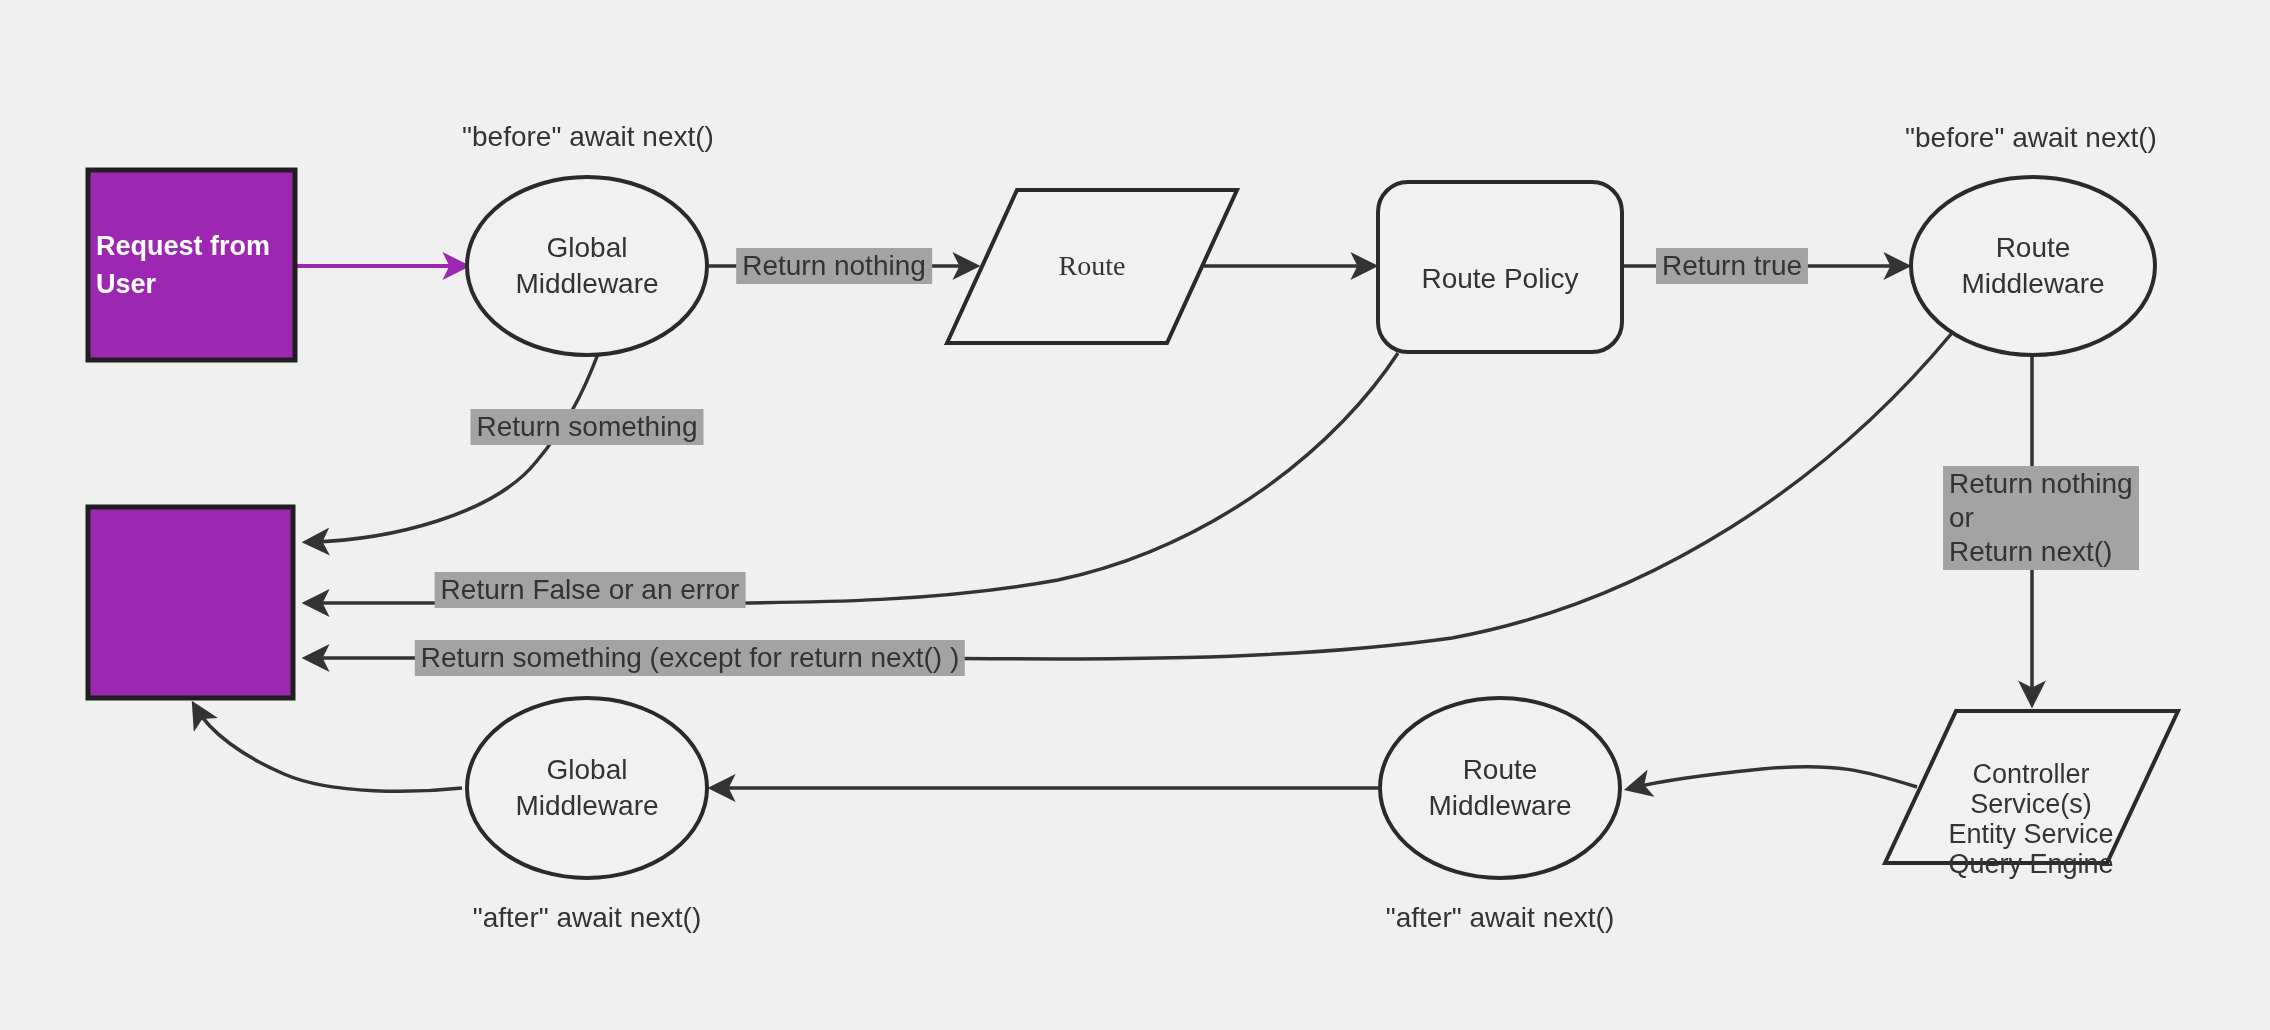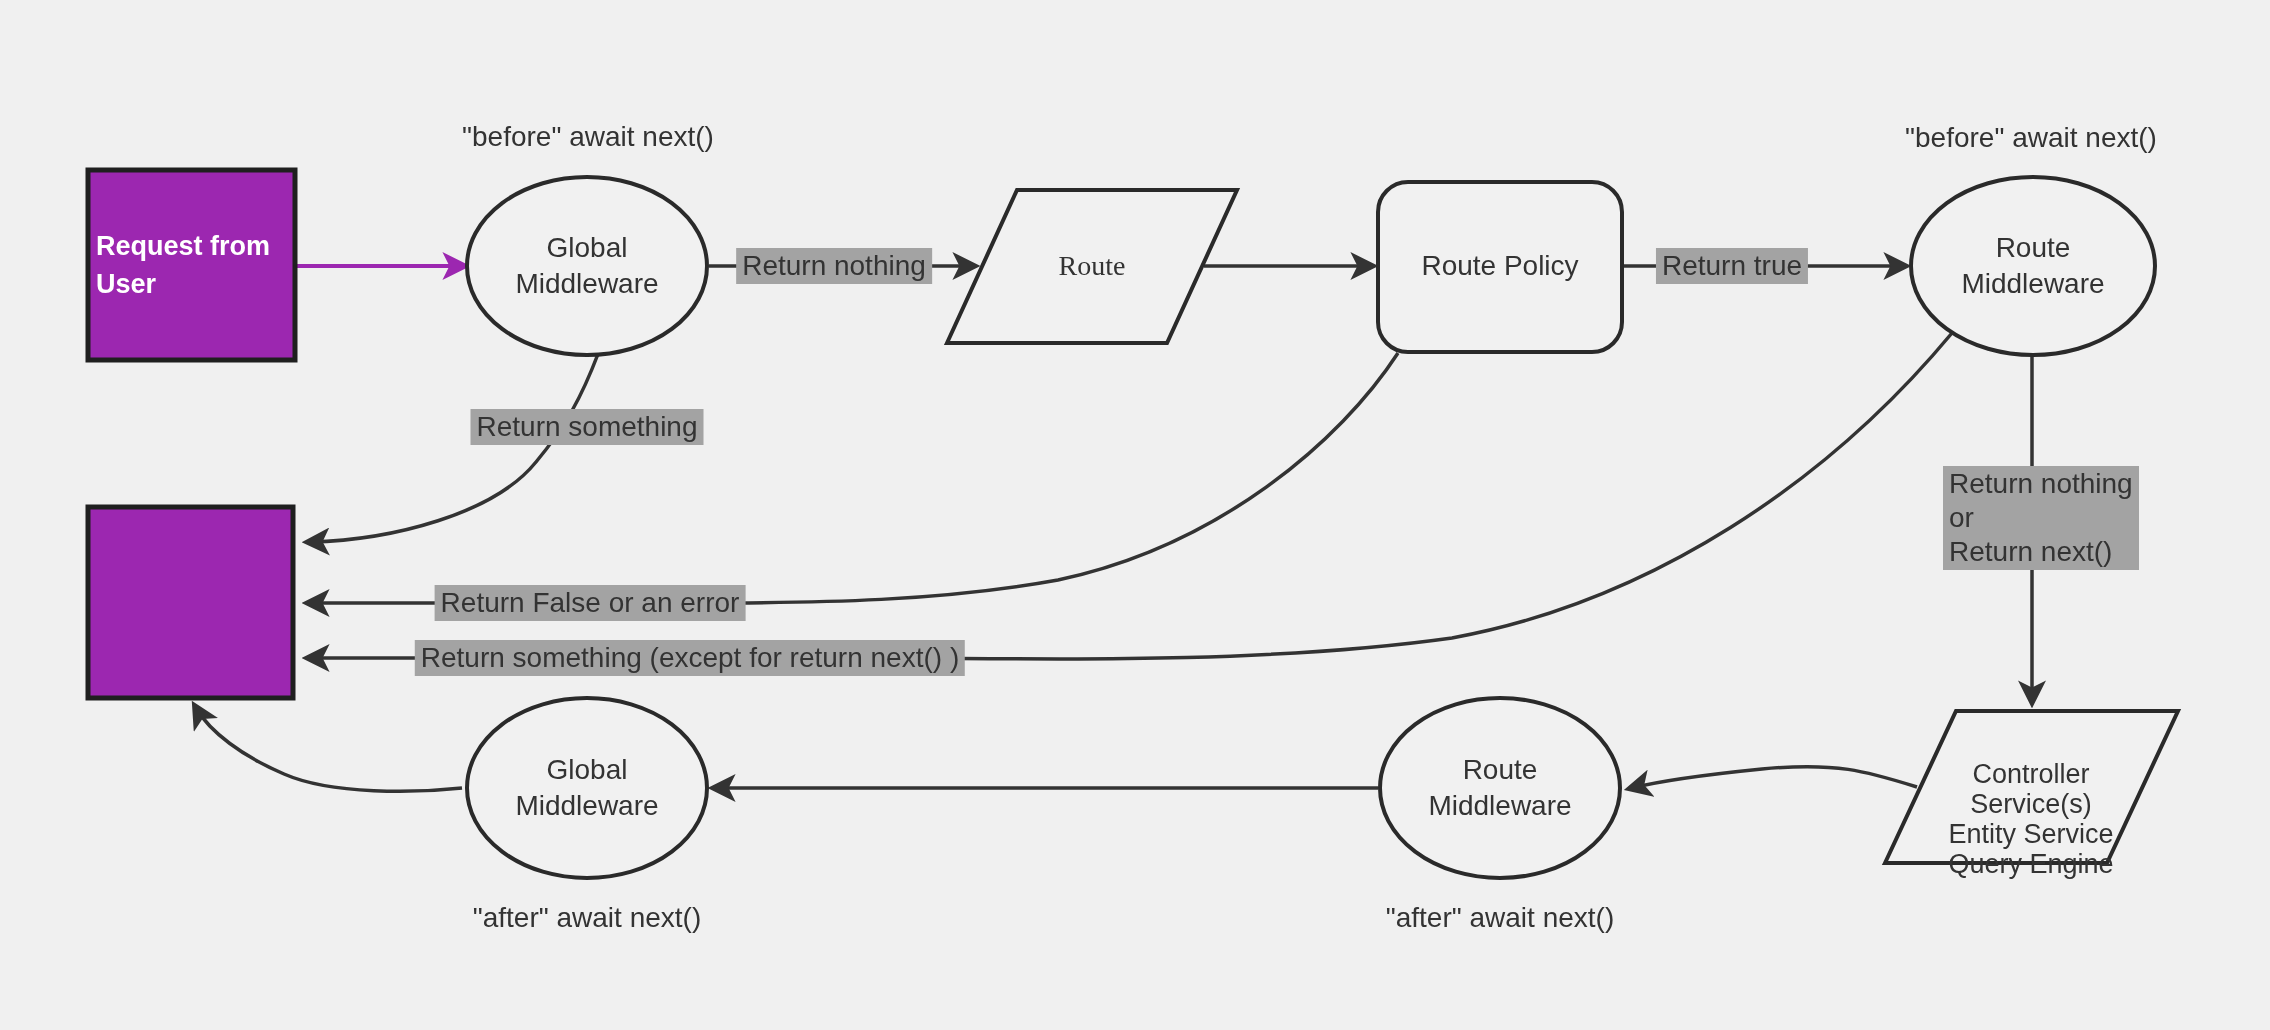--- a/index.html
+++ b/index.html
@@ -108,21 +108,21 @@
     <ellipse cx="587" cy="788" rx="120" ry="90" fill="#f1f1f1" stroke="#2a2a2a" stroke-width="4"></ellipse>
   </svg>
 
   <div class="box-label" style="left:191px; top:265px; width:190px;">Request from User</div>
 
 
   <div class="node-label" style="left:587px; top:266px; width:200px;">Global Middleware</div>
 
   <div class="node-label" style="left:1092px; top:266px; width:200px;font-family:Liberation Serif, serif;">Route</div>
 
-  <div class="node-label" style="left:1500px; top:266px; width:220px;">Route Policy</div>
+  <div class="node-label" style="left:1500px; top:279px; width:220px;">Route Policy</div>
 
   <div class="node-label" style="left:2033px; top:266px; width:200px;">Route Middleware</div>
 
   <div class="node-label controller" style="left:2031px; top:787px; width:240px;">Controller
 Service(s)
 Entity Service
 Query Engine</div>
 
   <div class="node-label" style="left:1500px; top:788px; width:200px;">Route Middleware</div>
 
@@ -131,21 +131,21 @@
   <div class="lbl plain" style="left:588px; top:137px;">"before" await next()</div>
 
   <div class="lbl plain" style="left:2031px; top:138px;">"before" await next()</div>
 
   <div class="lbl" style="left:834px; top:266px;">Return nothing</div>
 
   <div class="lbl" style="left:1732px; top:266px;">Return true</div>
 
   <div class="lbl" style="left:572px; top:427px;margin-left:15px;">Return something</div>
 
-  <div class="lbl" style="left:590px; top:603px;">Return False or an error</div>
+  <div class="lbl" style="left:590px; top:590px;">Return False or an error</div>
 
   <div class="lbl" style="left:690px; top:658px;">Return something (except for return next() )</div>
 
   <div class="lbl multiline" style="left:1943px; top:518px;">Return nothing
 or
 Return next()</div>
 
   <div class="lbl plain" style="left:587px; top:918px;">"after" await next()</div>
 
   <div class="lbl plain" style="left:1500px; top:918px;">"after" await next()</div>

